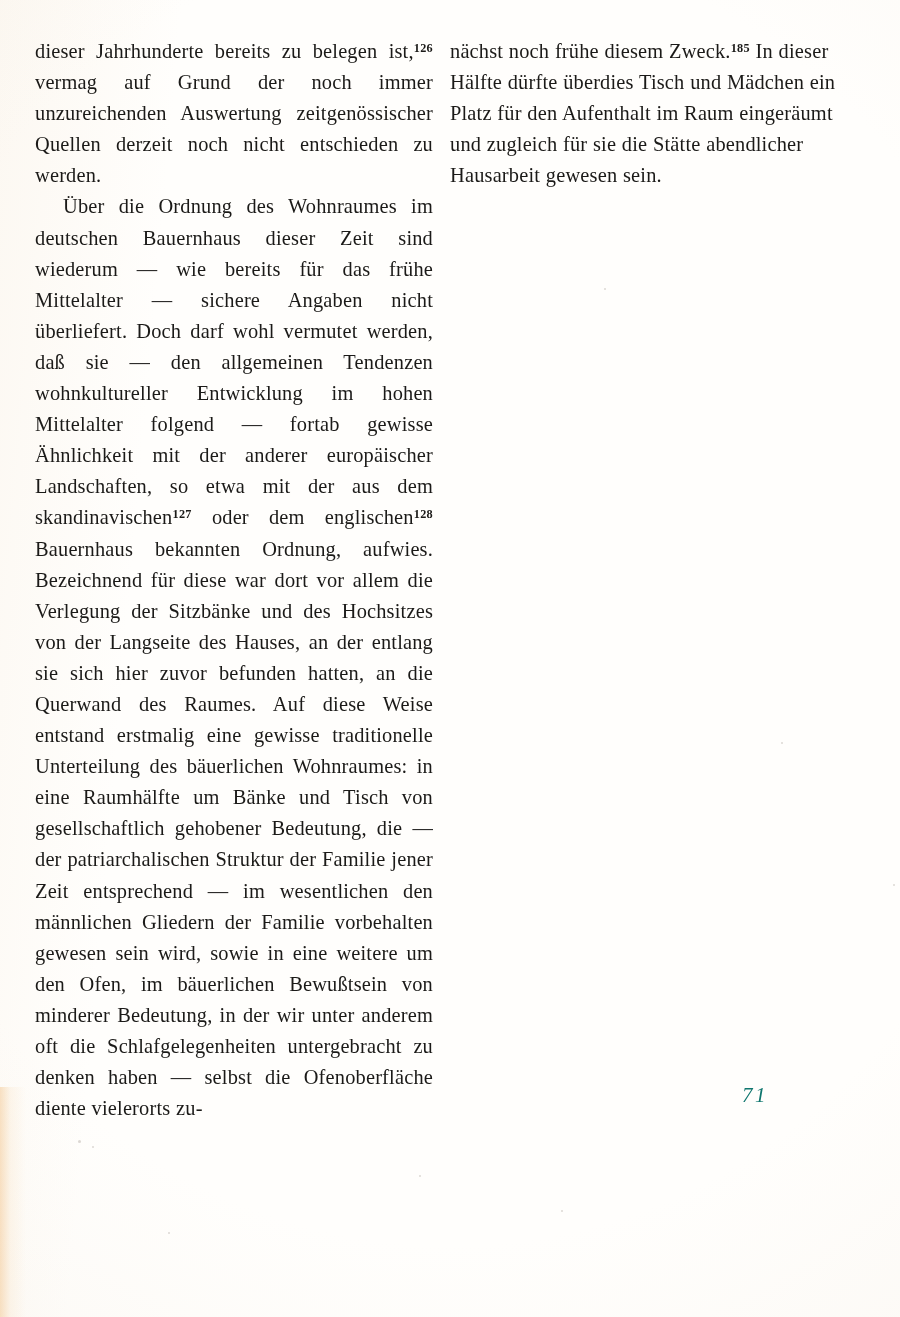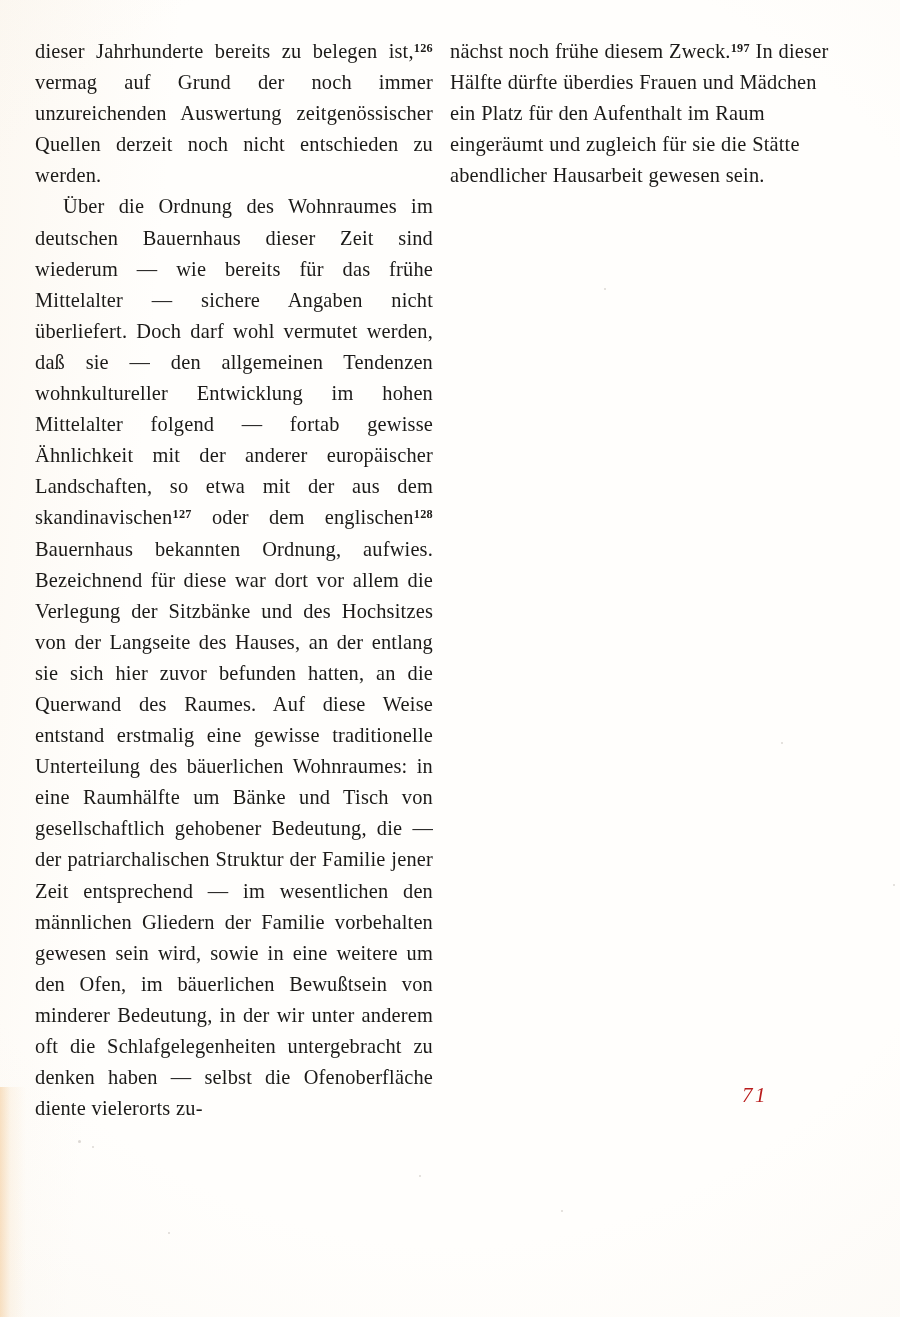--- a/index.html
+++ b/index.html
@@ -99,21 +99,21 @@
   }
 
   #page-number {
     position: absolute;
     left: 742px;
     top: 1083px;
     font-size: 21px;
     letter-spacing: 2.4px;
     font-family: "Liberation Serif", "DejaVu Serif", serif;
     font-style: italic;
-    color: #b91c1c;
+    color: #0f766e;
   }
 </style>
 </head>
 <body>
 
 <div id="page">
 
   <div id="paper-tint"></div>
   <div id="edge-warm"></div>
 
@@ -129,19 +129,19 @@
   <div class="column" id="col-left">
 
     <p class="para justify-all"><span>dieser Jahrhunderte bereits zu belegen ist,</span><sup class="fn">126</sup><span> vermag auf Grund der noch immer unzureichenden Auswertung zeitgenössischer Quellen derzeit noch nicht entschieden zu werden.</span></p>
 
     <p class="para justify-all"><span>Über die Ordnung des Wohnraumes im deutschen Bauernhaus dieser Zeit sind wiederum — wie bereits für das frühe Mittelalter — sichere Angaben nicht überliefert. Doch darf wohl vermutet werden, daß sie — den allgemeinen Tendenzen wohnkultureller Entwicklung im hohen Mittelalter folgend — fortab gewisse Ähnlichkeit mit der anderer europäischer Landschaften, so etwa mit der aus dem skandinavischen</span><sup class="fn">127</sup><span> oder dem englischen</span><sup class="fn">128</sup><span> Bauernhaus bekannten Ordnung, aufwies. Bezeichnend für diese war dort vor allem die Verlegung der Sitzbänke und des Hochsitzes von der Langseite des Hauses, an der entlang sie sich hier zuvor befunden hatten, an die Querwand des Raumes. Auf diese Weise entstand erstmalig eine gewisse traditionelle Unterteilung des bäuerlichen Wohnraumes: in eine Raumhälfte um Bänke und Tisch von gesellschaftlich gehobener Bedeutung, die — der patriarchalischen Struktur der Familie jener Zeit entsprechend — im wesentlichen den männlichen Gliedern der Familie vorbehalten gewesen sein wird, sowie in eine weitere um den Ofen, im bäuerlichen Bewußtsein von minderer Bedeutung, in der wir unter anderem oft die Schlafgelegenheiten untergebracht zu denken haben — selbst die Ofenoberfläche diente vielerorts zu-</span></p>
 
   </div>
 
   <div class="column" id="col-right">
 
-    <p class="para last-line"><span>nächst noch frühe diesem Zweck.</span><sup class="fn">197</sup><span> In dieser Hälfte dürfte überdies Frauen und Mädchen ein Platz für den Aufenthalt im Raum eingeräumt und zugleich für sie die Stätte abendlicher Hausarbeit gewesen sein.</span></p>
+    <p class="para last-line"><span>nächst noch frühe diesem Zweck.</span><sup class="fn">185</sup><span> In dieser Hälfte dürfte überdies Tisch und Mädchen ein Platz für den Aufenthalt im Raum eingeräumt und zugleich für sie die Stätte abendlicher Hausarbeit gewesen sein.</span></p>
 
   </div>
 
   <div id="page-number">71</div>
 
 </div>
 
 </body></html>

